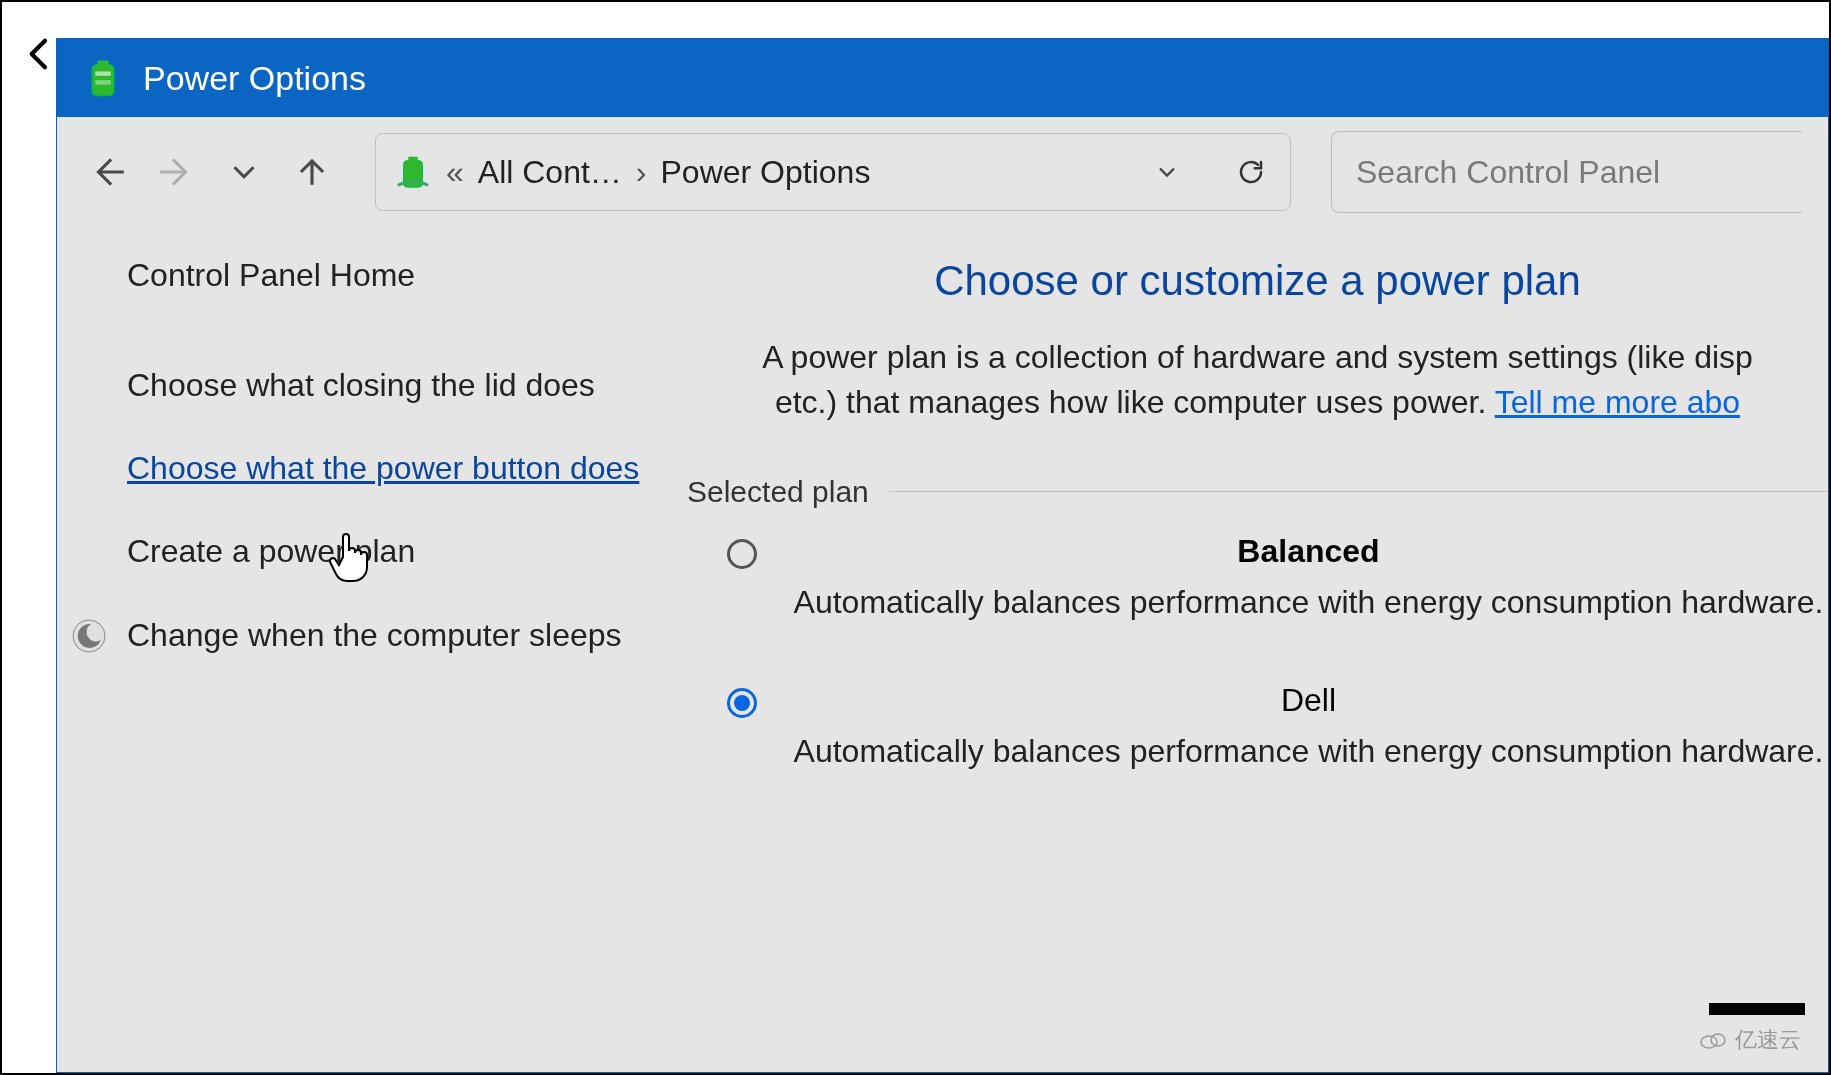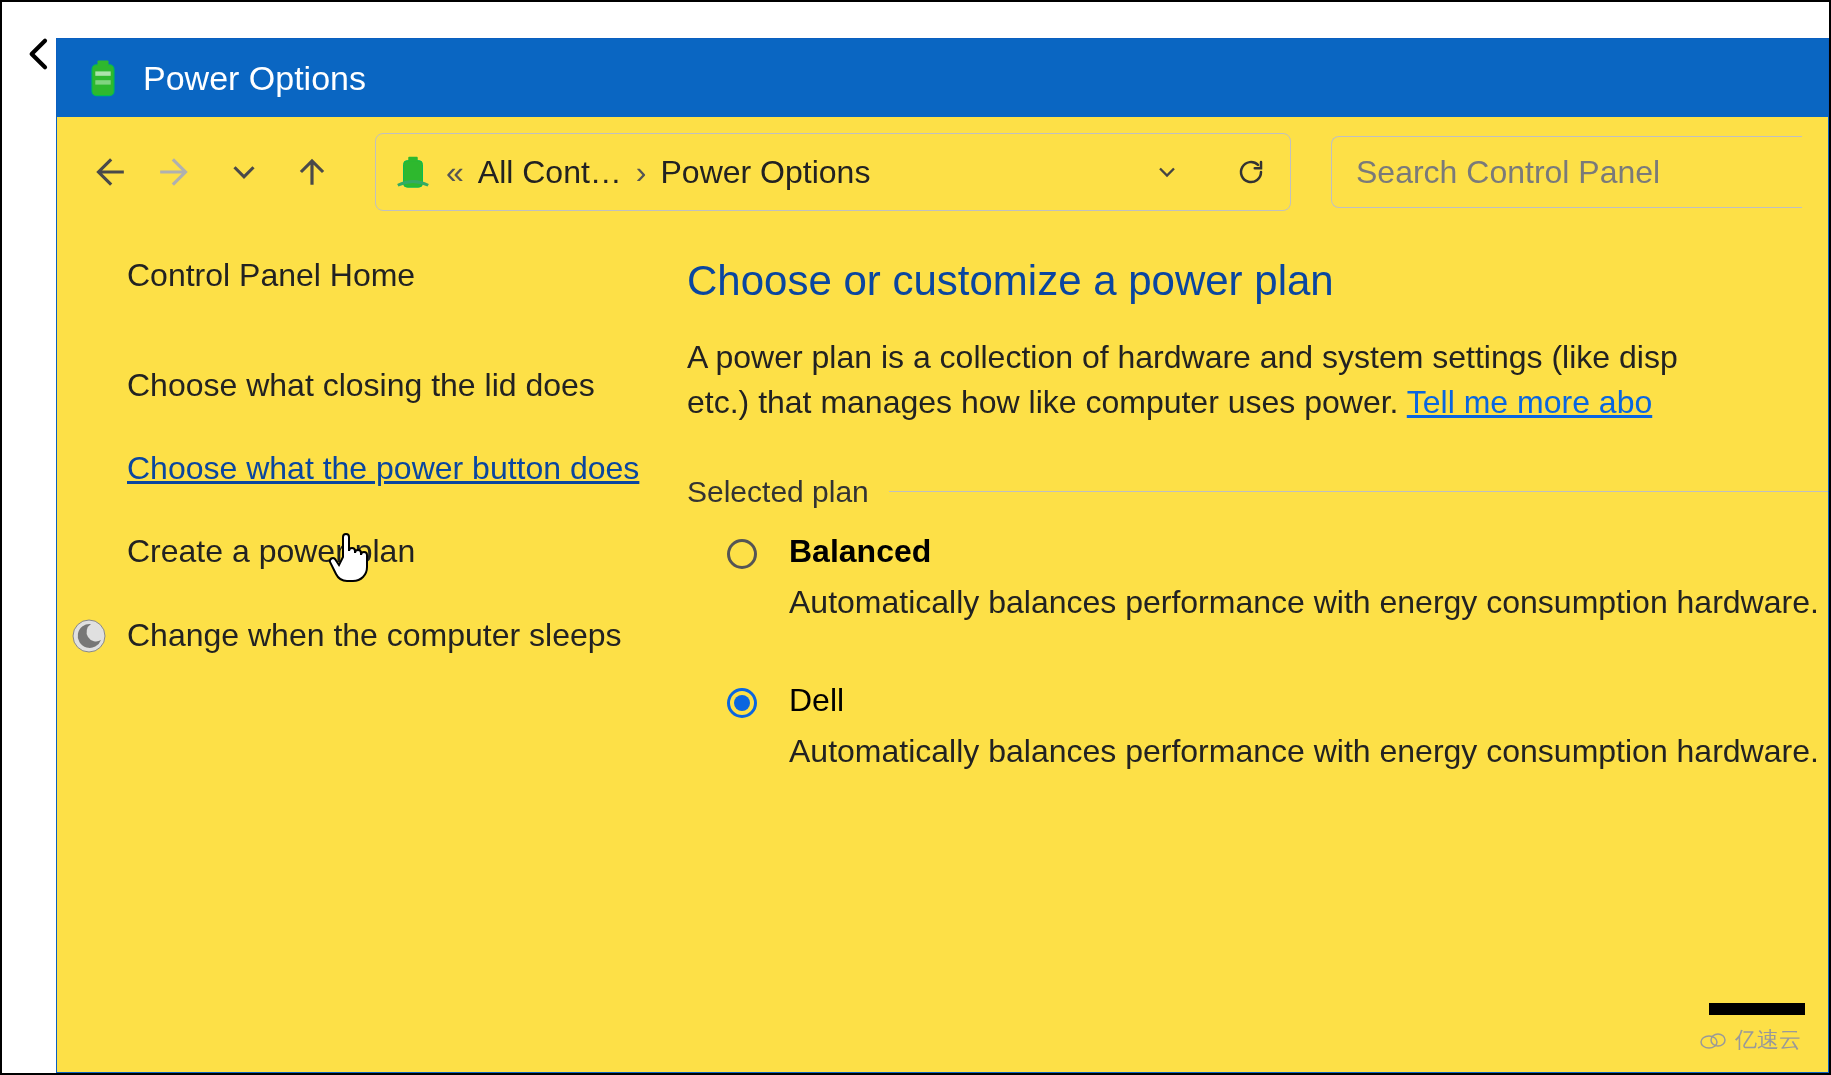--- a/index.html
+++ b/index.html
@@ -7,21 +7,21 @@
   body { position: relative; border: 2px solid #000; }
 
   
   .outer-back { position: absolute; left: 18px; top: 32px; }
   .outer-back svg { width: 40px; height: 40px; }
 
   .window {
     position: absolute;
     left: 54px; top: 36px; right: 0; bottom: 0;
     border: 1px solid #0a5fc0;
-    background: #fde047;
+    background: #e5e5e5;
   }
 
   .titlebar {
     height: 78px;
     background: #0a66c2;
     display: flex;
     align-items: center;
     padding-left: 24px;
     color: #fff;
     font-size: 34px;
@@ -54,21 +54,21 @@
     gap: 14px;
   }
   .address-bar .battery-icon-sm { width: 38px; height: 38px; }
   .addr-sep { color: #555; }
   .addr-chevron { margin-left: auto; }
   .addr-chevron, .addr-refresh { width: 42px; height:42px; display:flex; align-items:center; justify-content:center;}
   .addr-refresh { margin-left: 28px; }
 
   .search-box {
     flex: 1;
-    height: 72px;
+    height: 82px;
     border: 1px solid #c0c0c0;
     border-left: 1px solid #c0c0c0;
     border-radius: 8px 0 0 8px;
     border-right: none;
     display: flex;
     align-items: center;
     padding: 0 24px;
     margin-left: 22px;
     font-size: 32px;
     color: #7a7a7a;
@@ -111,20 +111,21 @@
     position: absolute;
     left: 268px;
     top: 488px;
     width: 48px; height: 56px;
     pointer-events: none;
   }
 
   .main {
     flex: 1;
     padding-right: 0;
+    text-align: center;
   }
   .main-heading {
     font-size: 42px;
     color: #0a46a0;
     font-weight: 400;
     margin-bottom: 30px;
   }
   .main-desc {
     font-size: 32px;
     color: #222;

